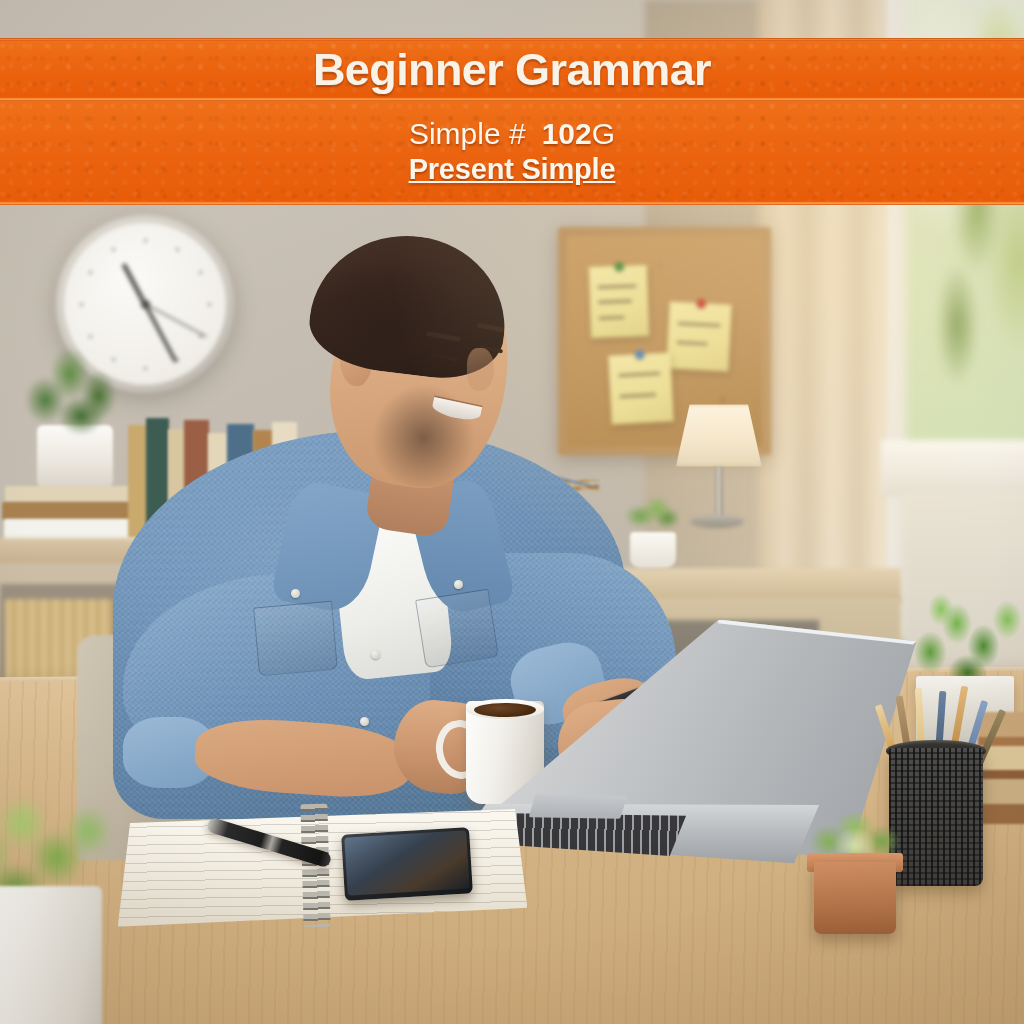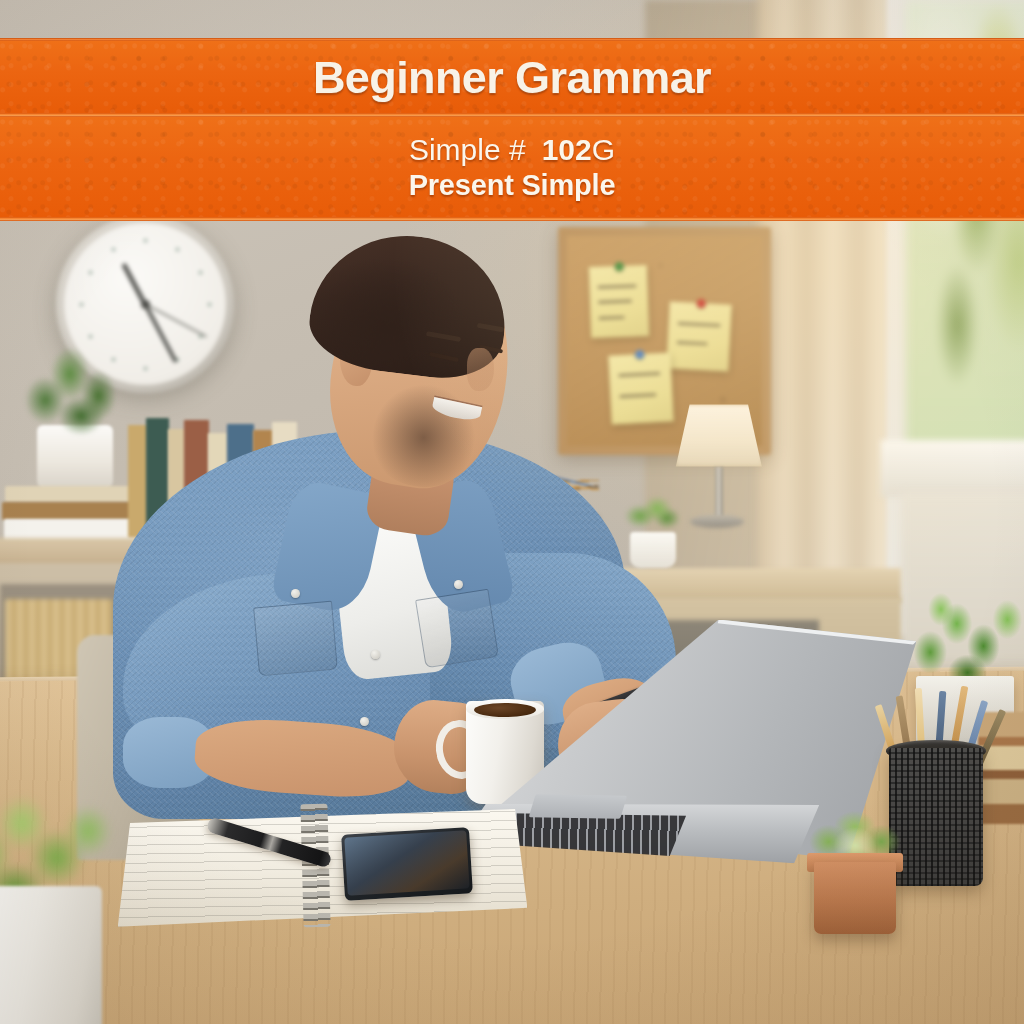--- a/index.html
+++ b/index.html
@@ -656,21 +656,21 @@
       radial-gradient(circle at 58% 30%, rgba(255,255,255,.05) 0 2px, transparent 3px),
       radial-gradient(circle at 78% 74%, rgba(0,0,0,.045) 0 2px, transparent 3px),
       linear-gradient(180deg, #ef7018 0%, #ec6511 42%, #e85c08 100%);
     background-size: 22px 22px, 26px 26px, 19px 19px, 24px 24px, 100% 100%;
     text-align: center;
     display: flex;
     flex-direction: column;
     align-items: center;
     justify-content: center;
   }
-  .banner-top { height: 72px; }
+  .banner-top { height: 56px; }
   .banner-bottom { height: 100px; gap: 2px; }
   .trim {
     width: 100%;
     height: 4px;
     background: linear-gradient(180deg, #d9540a 0%, #f98a35 40%, #f59a4e 65%, #d4520b 100%);
   }
   .trim-thin {
     width: 100%;
     height: 3px;
     background: linear-gradient(180deg, #c64c08 0%, #f5853a 55%, #cf5109 100%);
@@ -693,20 +693,21 @@
     font-weight: normal;
   }
   .title-sub1 .strong { font-weight: bold; margin-left: 16px; }
   .title-sub2 {
     font-size: 29px;
     font-weight: bold;
     color: #fbf6ec;
     text-shadow: 0 2px 2px rgba(120,40,0,.5);
     line-height: 1.12;
     letter-spacing: -0.2px;
+    text-decoration: underline;
   }
 </style>
 </head>
 <body>
 
 <div id="stage">
 
   <div class="scene">
 
     <div class="wall"></div>

